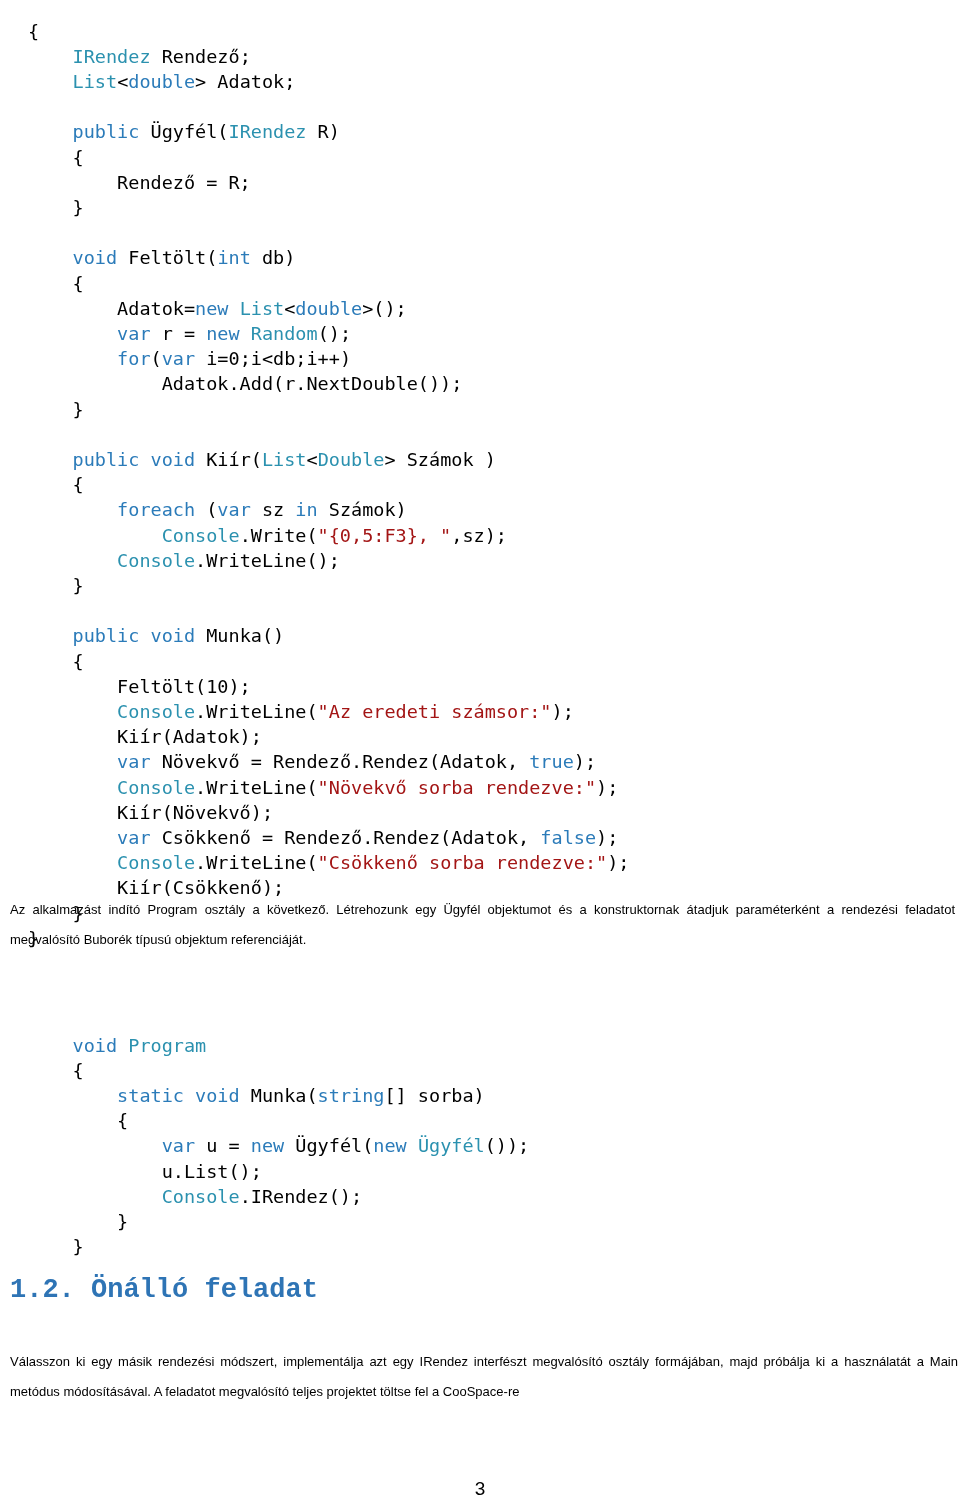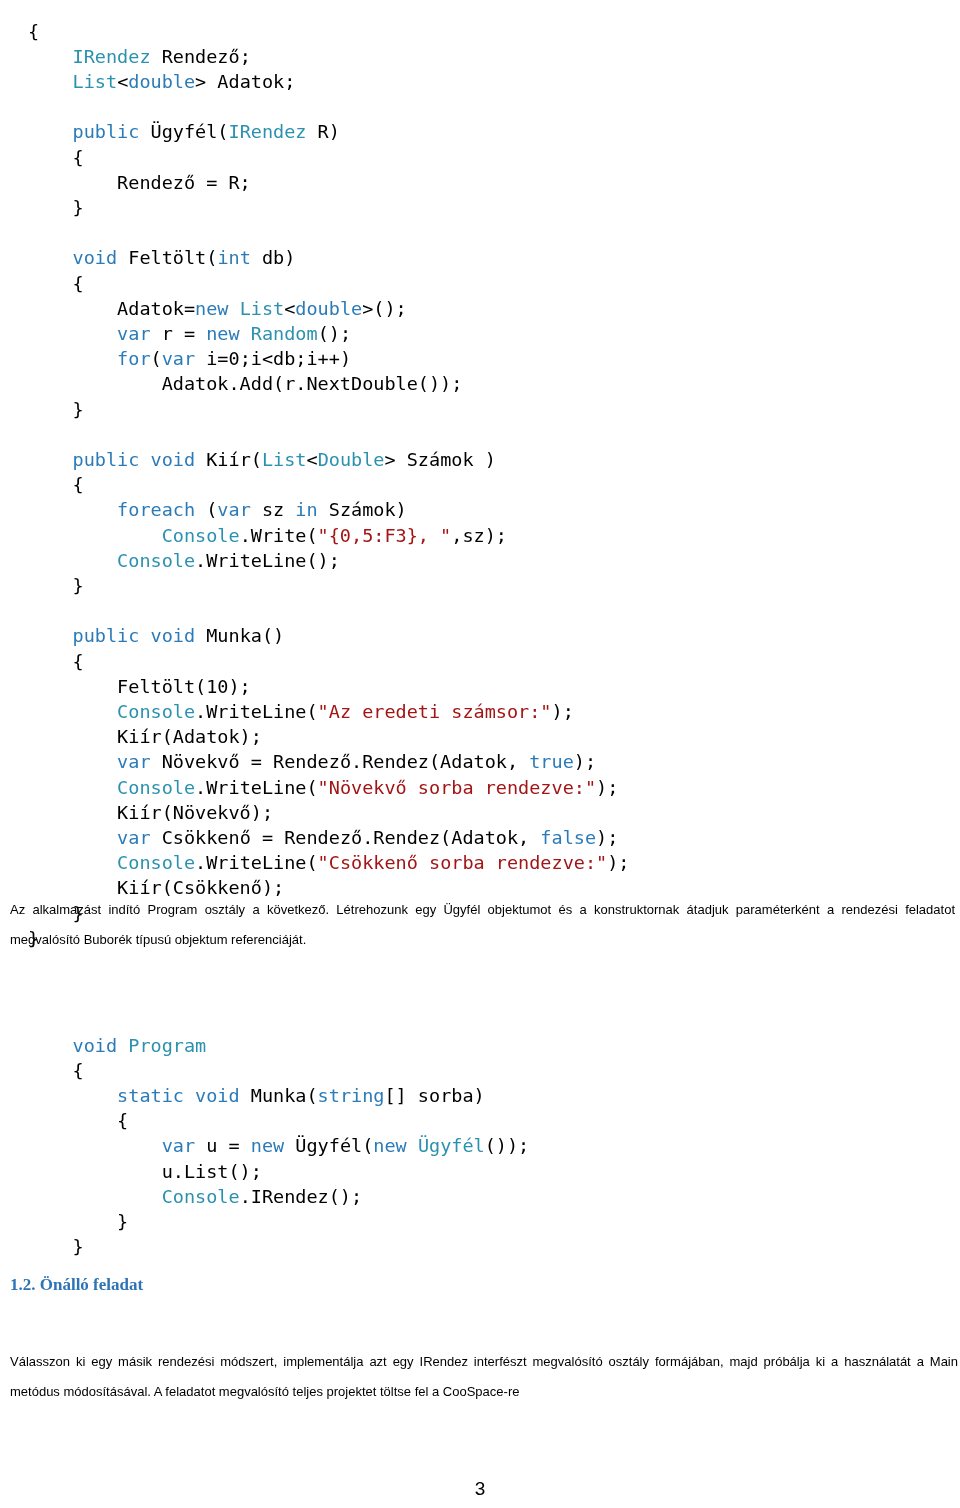--- a/index.html
+++ b/index.html
@@ -55,22 +55,22 @@
   .para-1 {
     left: 10px;
     top: 895px;
     width: 945px;
   }
   
   .heading {
     position: absolute;
     left: 10px;
     top: 1275px;
-    font-family: Liberation Serif, serif;
-    font-size: 17px;
+    font-family: Liberation Mono, monospace;
+    font-size: 27px;
     font-weight: bold;
     color: #2e74b5;
   }
   .para-2 {
     left: 10px;
     top: 1347px;
     width: 948px;
   }
   
   .page-number {

